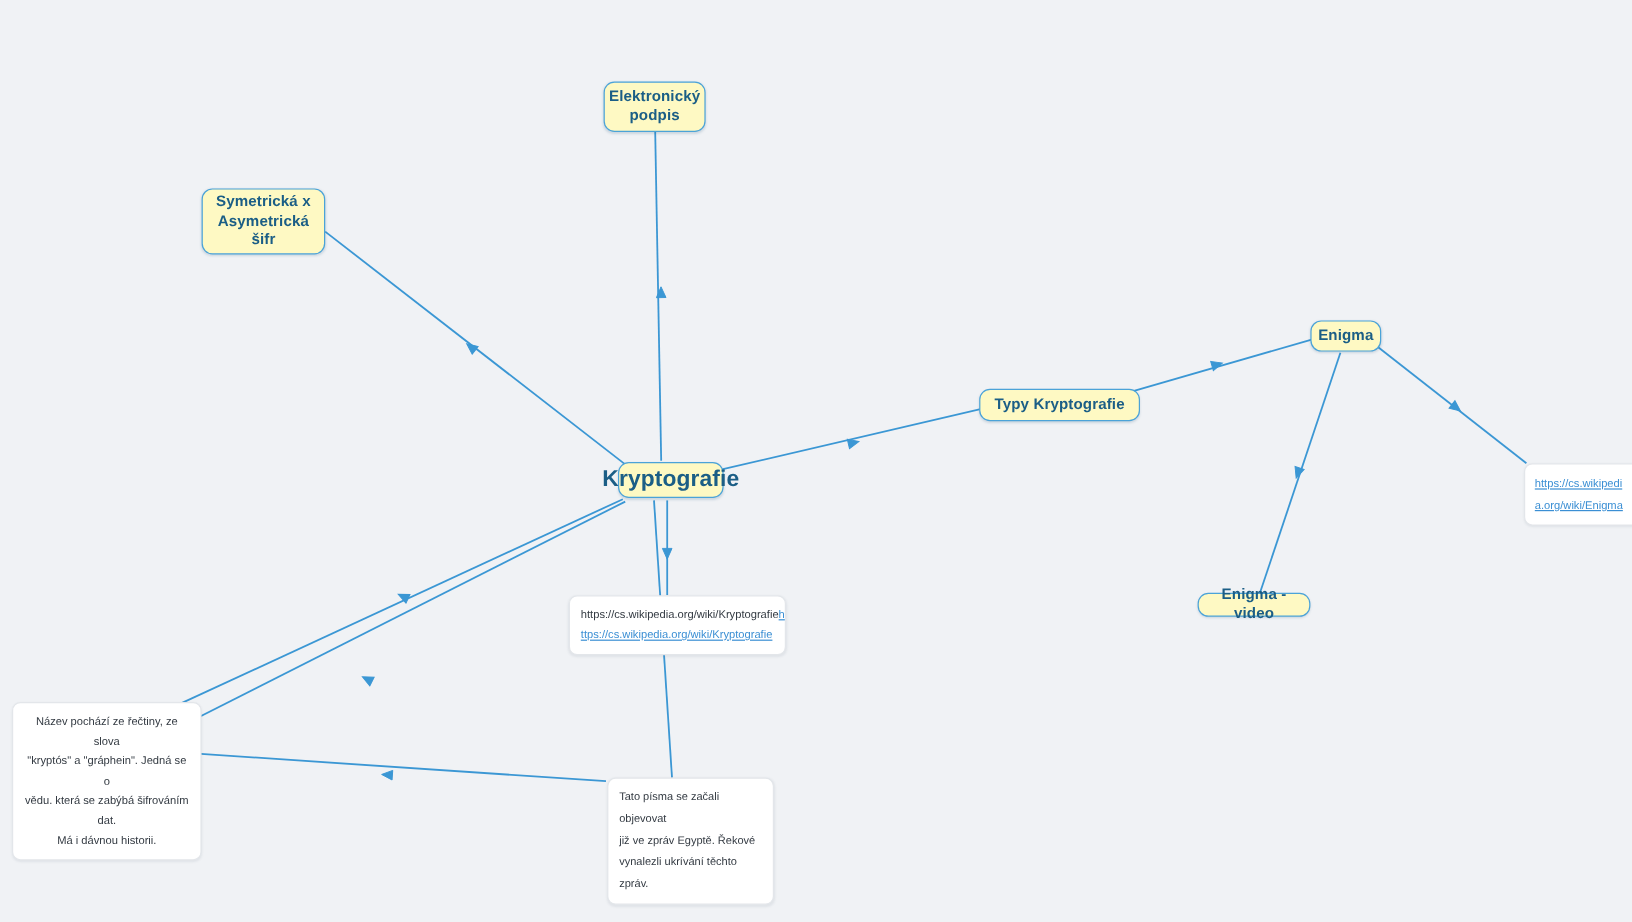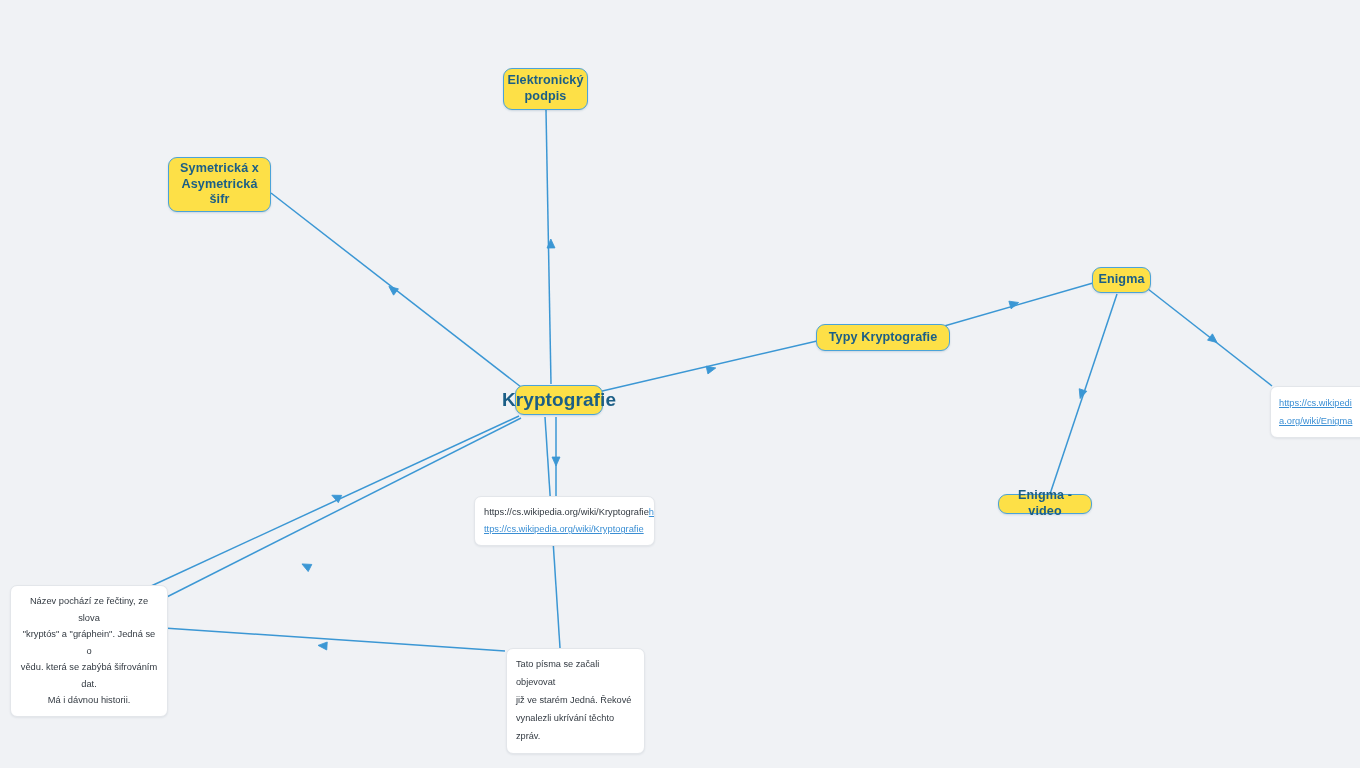--- a/index.html
+++ b/index.html
@@ -33,21 +33,21 @@
     box-sizing: border-box;
     display: flex;
     align-items: center;
     justify-content: center;
     text-align: center;
     border-radius: 9px;
   }
 
   
   .topic {
-    background: #fde047;
+    background: #fef9c3;
     border: 1.3px solid #4ba3d8;
     color: #1b5e86;
     font-weight: bold;
     letter-spacing: 0.1px;
     box-shadow: 0 1px 2px rgba(40,90,130,0.18);
     line-height: 1.25;
   }
 
   .topic.central {
     font-size: 19px;
@@ -183,17 +183,17 @@
 
   <div class="note leftnote" style="position:absolute; left:10px; top:585px; width:138px;">
     <div>Název pochází ze řečtiny, ze slova</div>
     <div>"kryptós" a "gráphein". Jedná se o</div>
     <div>vědu. která se zabýbá šifrováním dat.</div>
     <div>Má i dávnou historii.</div>
   </div>
 
   <div class="note egypt" style="position:absolute; left:506px; top:648px; width:119px;">
     <div>Tato písma se začali objevovat</div>
-    <div>již ve starém Jedná. Řekové</div>
+    <div>již ve zpráv Egyptě. Řekové</div>
     <div>vynalezli ukrívání těchto zpráv.</div>
   </div>
 
 </div>
 
 </body></html>

